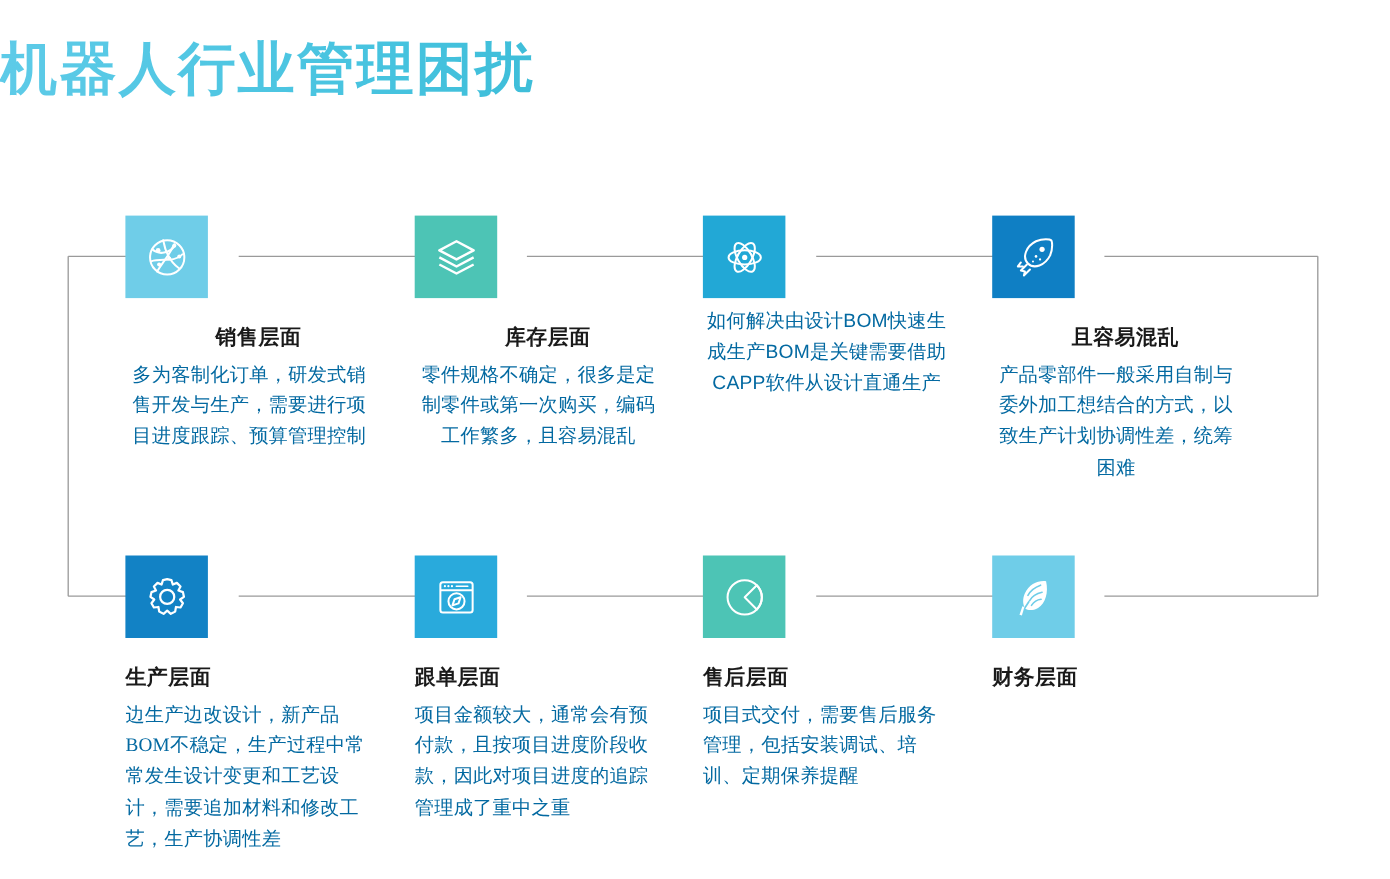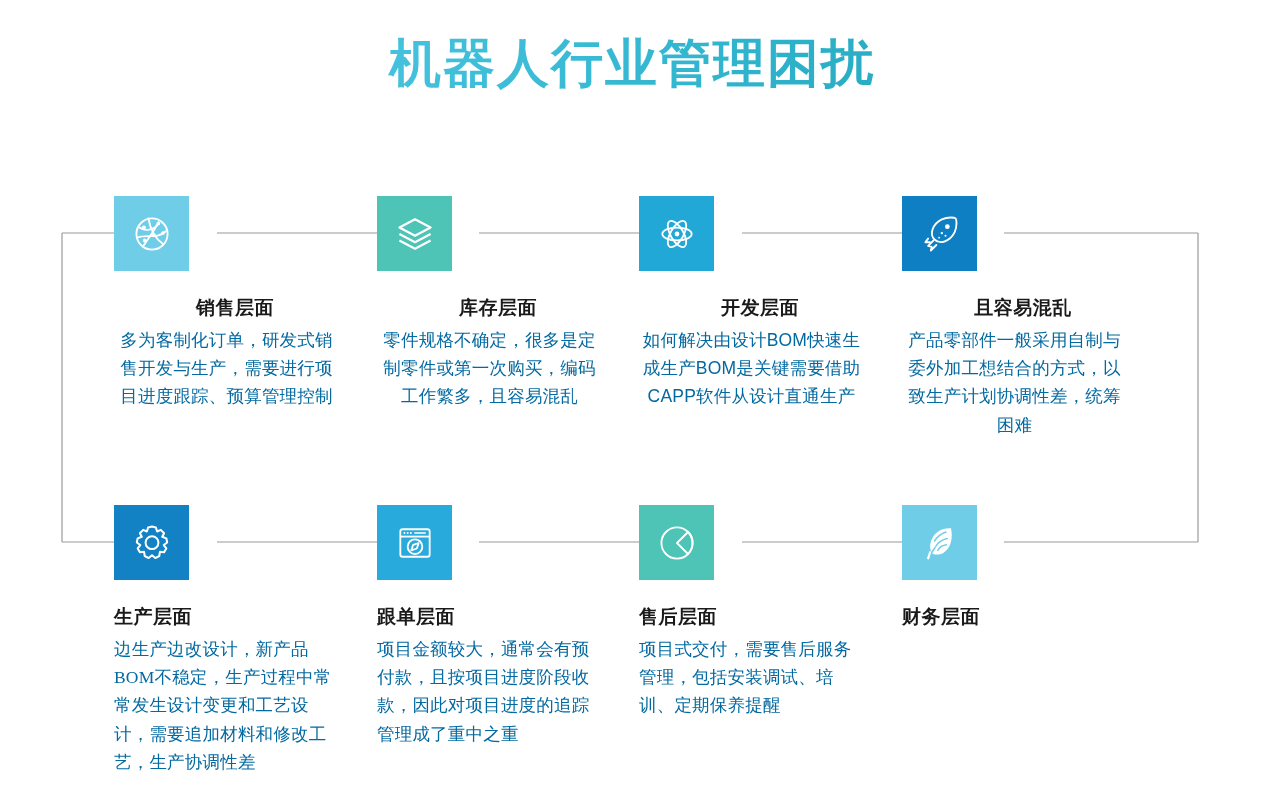--- a/index.html
+++ b/index.html
@@ -14,21 +14,20 @@
     overflow: hidden;
     position: relative;
   }
 
   
   #page-title {
     position: absolute;
     top: 34px;
     left: 0;
     width: 1264px;
-    text-align: center;
     font-size: 52px;
     font-weight: bold;
     letter-spacing: 2px;
     line-height: 1.15;
     background: linear-gradient(100deg, #5ECBE8 0%, #46C3DF 28%, #30B4CE 58%, #1FA3B6 85%, #1C9AA9 100%);
     -webkit-background-clip: text;
     background-clip: text;
     color: transparent;
     -webkit-text-fill-color: transparent;
     white-space: nowrap;
@@ -153,21 +152,20 @@
   <div class="icon-tile" style="background:#22A8D6">
     <svg width="44" height="44" viewBox="0 0 48 48">
       <g fill="none" stroke="#ffffff" stroke-width="2">
         <ellipse cx="24" cy="24" rx="16" ry="7"></ellipse>
         <ellipse cx="24" cy="24" rx="16" ry="7" transform="rotate(60 24 24)"></ellipse>
         <ellipse cx="24" cy="24" rx="16" ry="7" transform="rotate(120 24 24)"></ellipse>
       </g>
       <circle cx="24" cy="24" r="2.6" fill="#ffffff"></circle>
     </svg>
   </div>
-  <div class="card-title">开发层面</div>
   <div class="card-body">如何解决由设计BOM快速生成生产BOM是关键需要借助CAPP软件从设计直通生产</div>
 </div>
 
 <div class="card card-row1 col4">
   <div class="icon-tile" style="background:#0F7FC4">
     <svg width="44" height="44" viewBox="0 0 48 48">
       <g fill="none" stroke="#ffffff" stroke-width="2" stroke-linejoin="round" stroke-linecap="round">
         <path d="M18 30 C12 24, 16 13, 26 8 C33 5, 40 6, 41 7 C42 8, 43 15, 40 22 C35 32, 24 36, 18 30 Z"></path>
         <path d="M17 31 L11 37 L15 38 L14 42 L20 36"></path>
         <path d="M13 33 L8 33 L11 29"></path>

